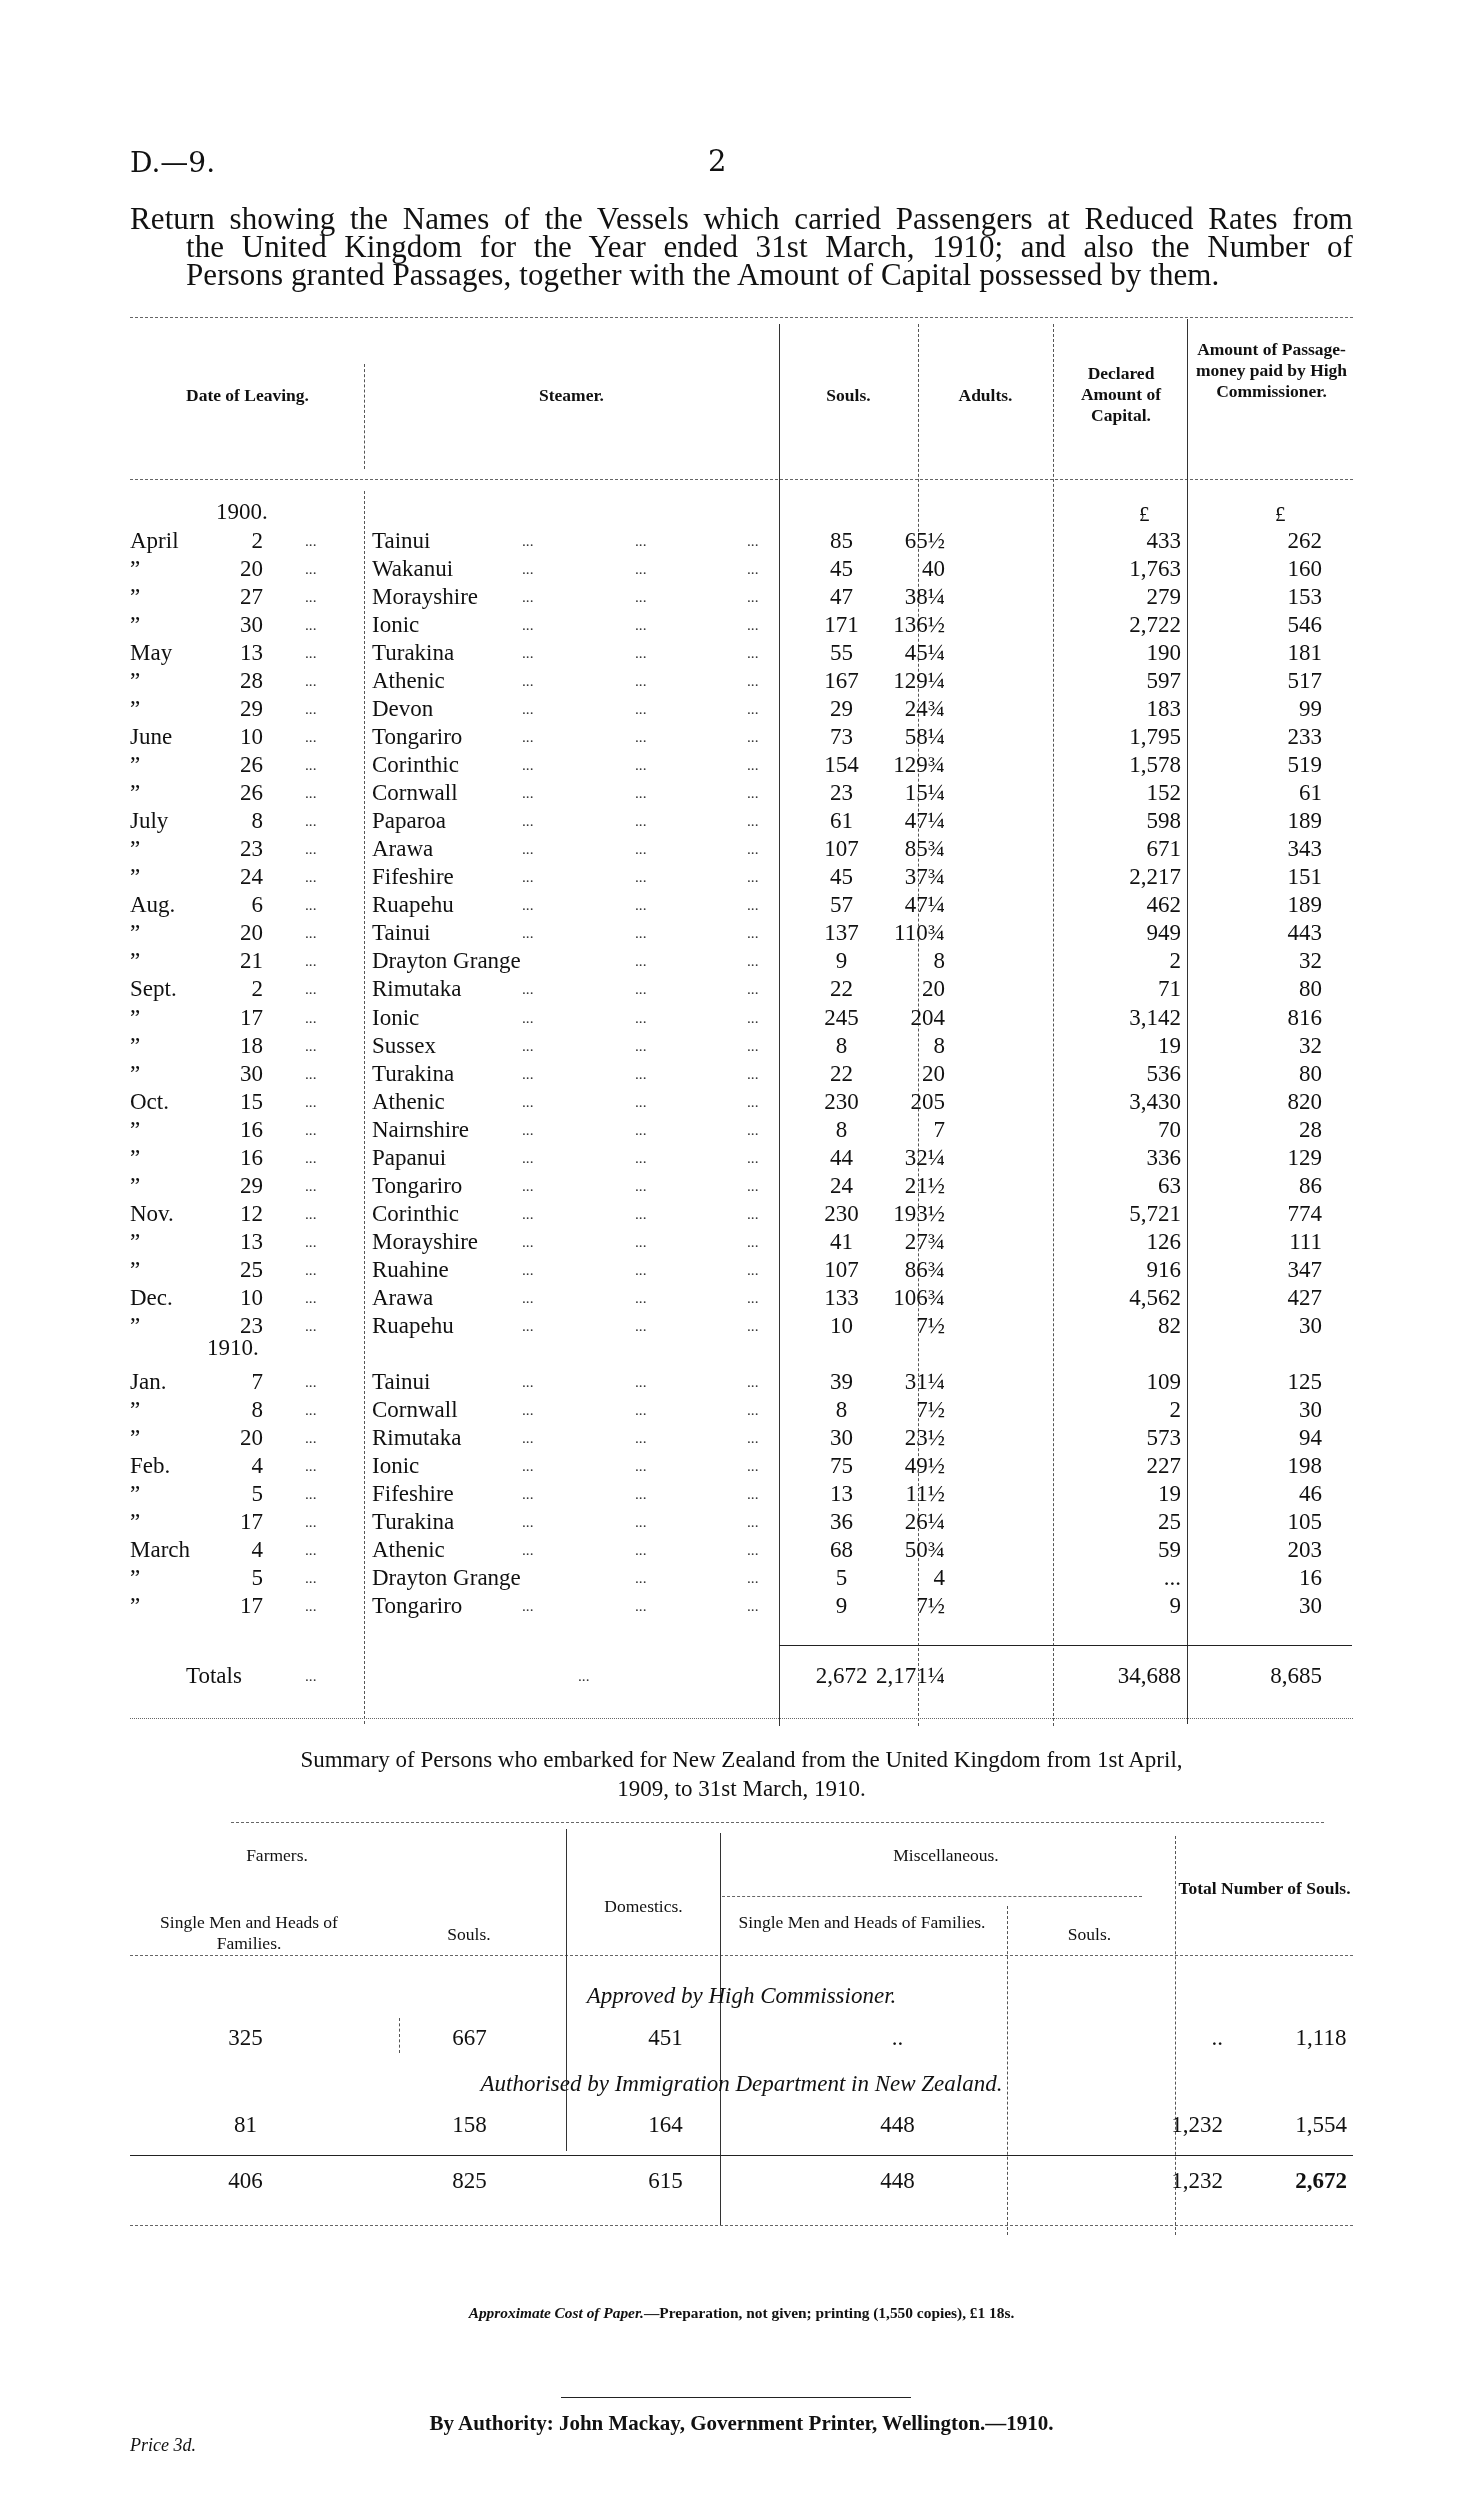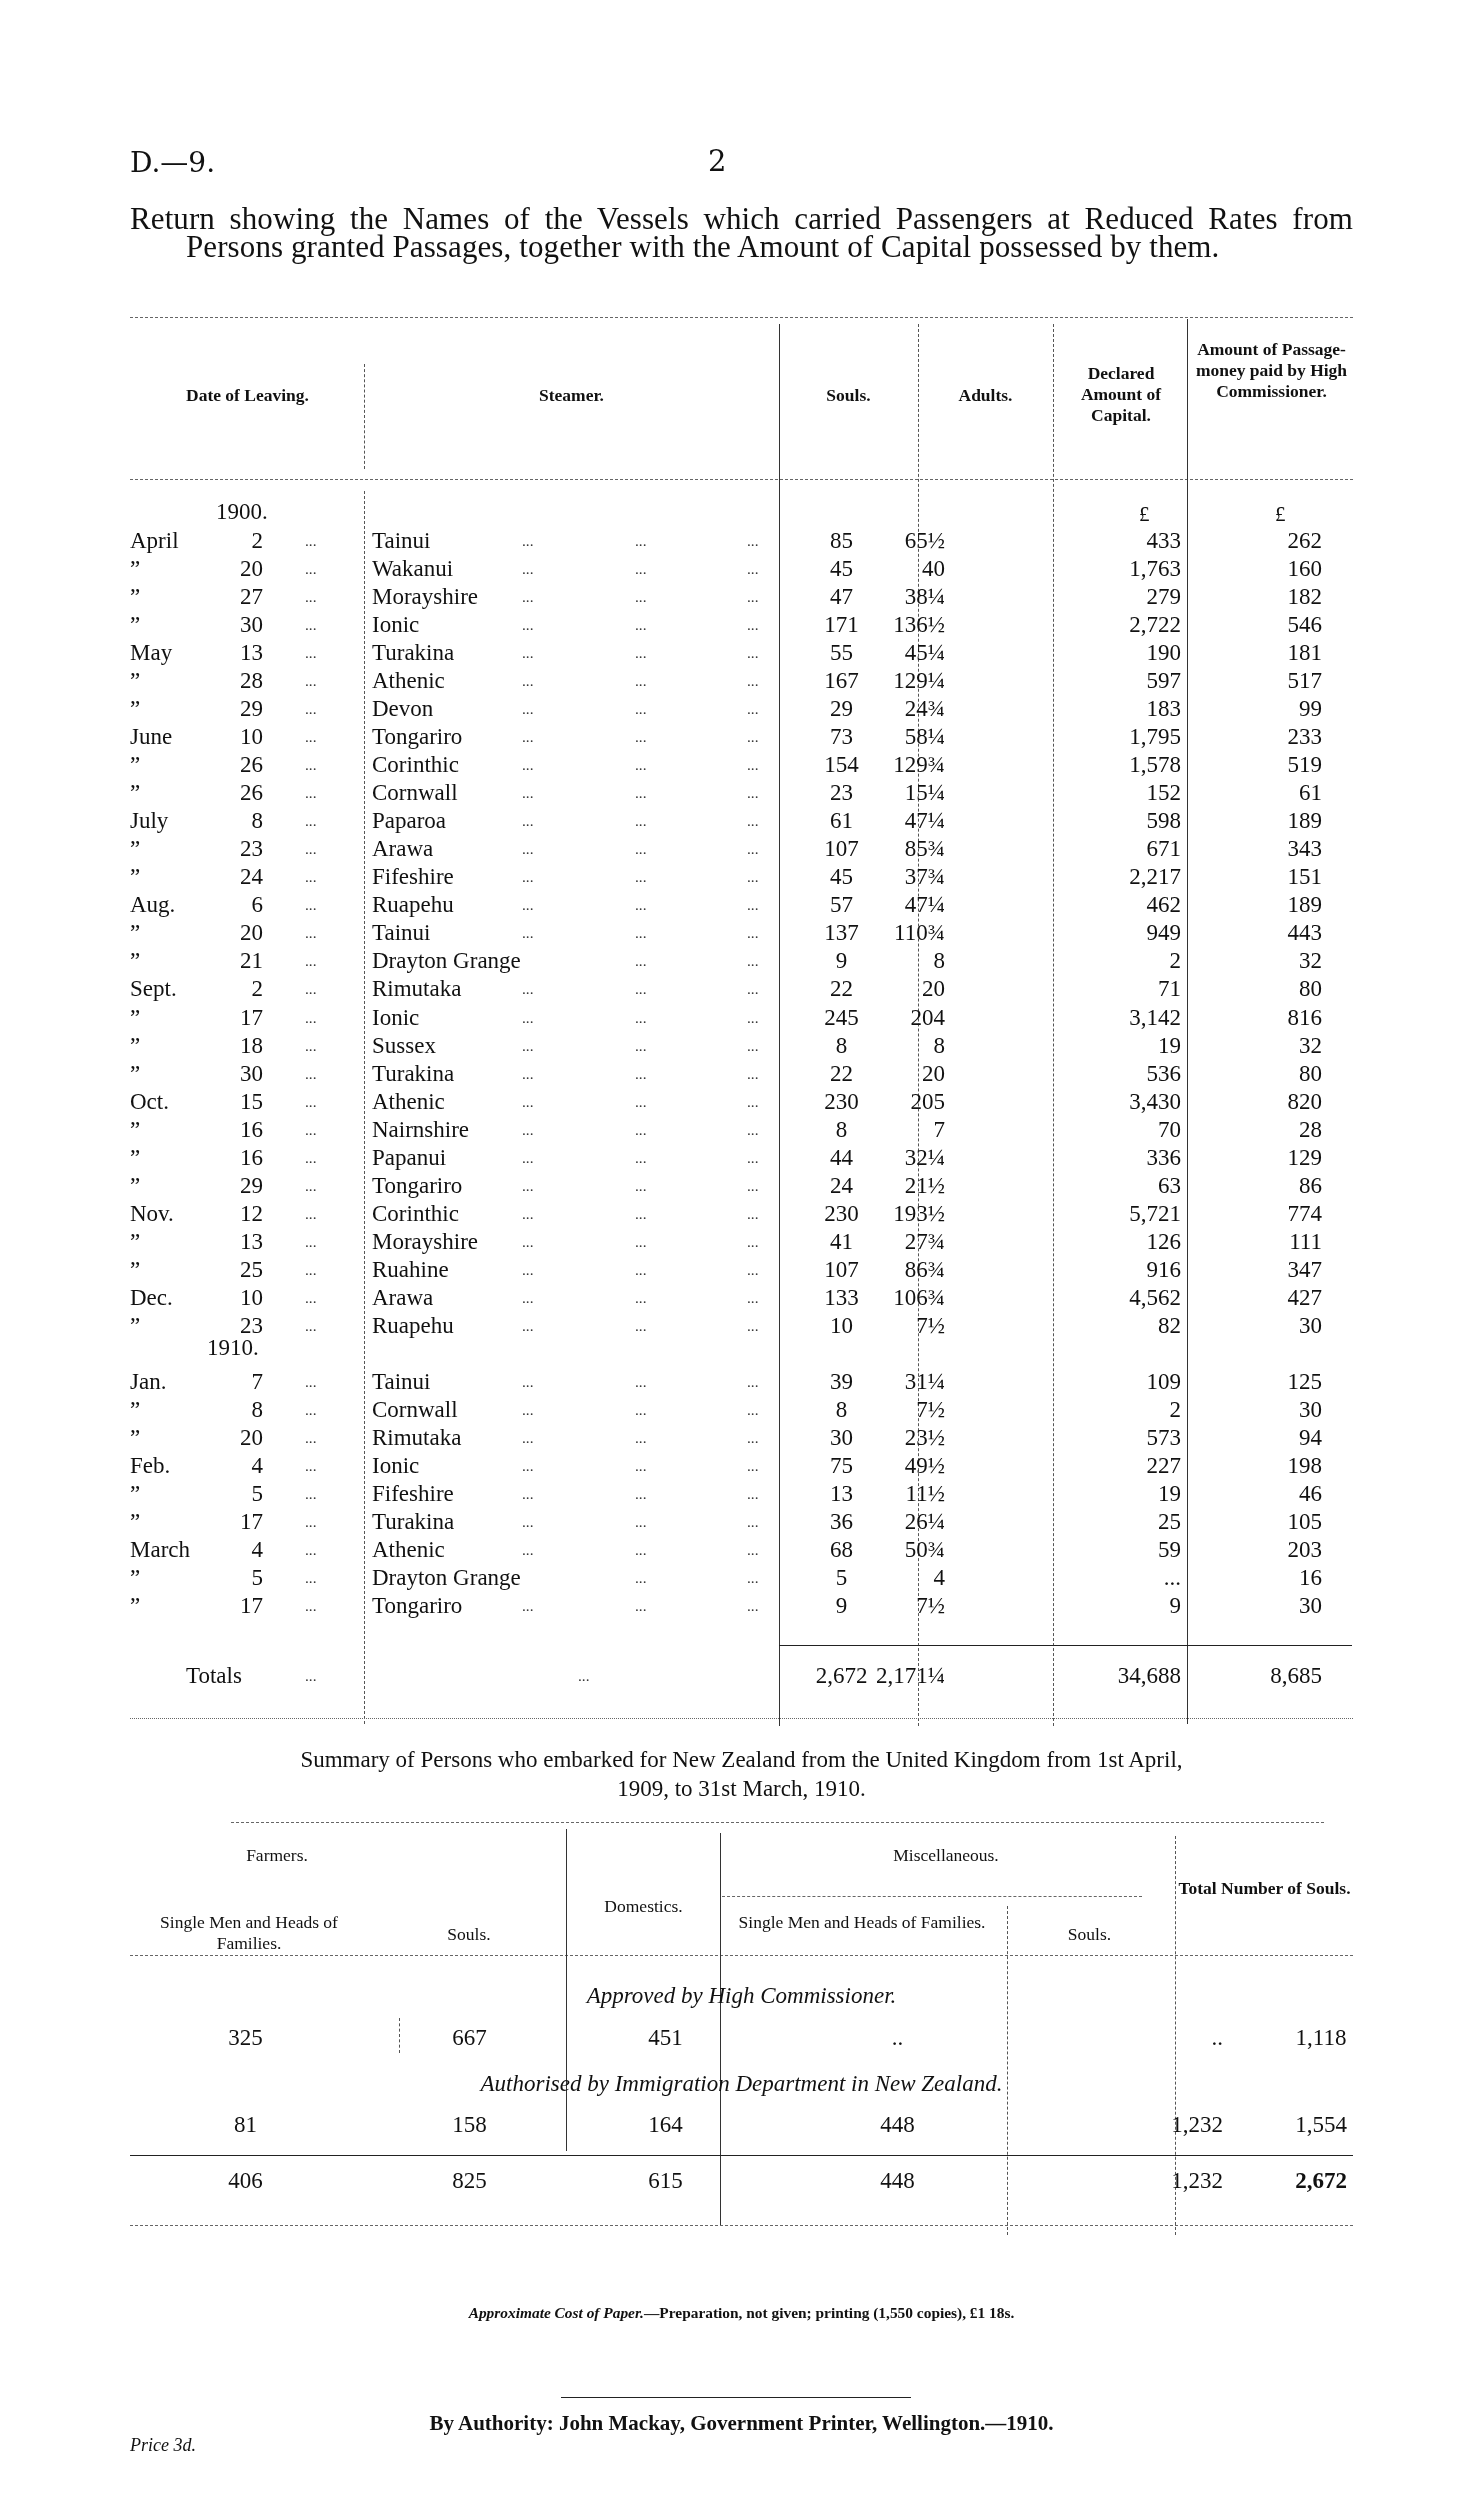--- a/index.html
+++ b/index.html
@@ -62,20 +62,21 @@
   .price { left: 130px; top: 2435px; font-size: 18px; font-style: italic; font-family: "Liberation Serif", serif; }
 </style>
 </head>
 <body>
 
 <div class="abs hdr-left">D.—9.</div>
 <div class="abs hdr-page">2</div>
 
 <div class="abs title">
   <span class="line">Return showing the Names of the Vessels which carried Passengers at Reduced Rates from</span>
+  <span class="line ind">the United Kingdom for the Year ended 31st March, 1910; and also the Number of</span>
   <span class="line ind last">Persons granted Passages, together with the Amount of Capital possessed by them.</span>
 </div>
 
 <div>
   <div class="rule" style="left:130px; top:317px; width:1223px;"></div>
   <div class="rule" style="left:130px; top:479px; width:1223px;"></div>
 
   <div class="vline" style="left:364px; top:364px; height:105px;"></div>
   <div class="vline solid" style="left:779px; top:324px; height:1402px;"></div>
   <div class="vline" style="left:918px; top:324px; height:1402px;"></div>
@@ -126,21 +127,21 @@
         <span class="c-month">”</span>
         <span class="c-day">27</span>
         <span class="c-dots1">...</span>
         <span class="c-ship">Morayshire</span>
         <span class="c-dots2">...</span>
         <span class="c-dots3">...</span>
         <span class="c-dots4">...</span>
         <span class="c-souls">47</span>
         <span class="c-adults">38¼</span>
         <span class="c-cap">279</span>
-        <span class="c-pass">182</span>
+        <span class="c-pass">153</span>
       </div>
       <div class="row" style="top: 611px;">
         <span class="c-month">”</span>
         <span class="c-day">30</span>
         <span class="c-dots1">...</span>
         <span class="c-ship">Ionic</span>
         <span class="c-dots2">...</span>
         <span class="c-dots3">...</span>
         <span class="c-dots4">...</span>
         <span class="c-souls">171</span>

